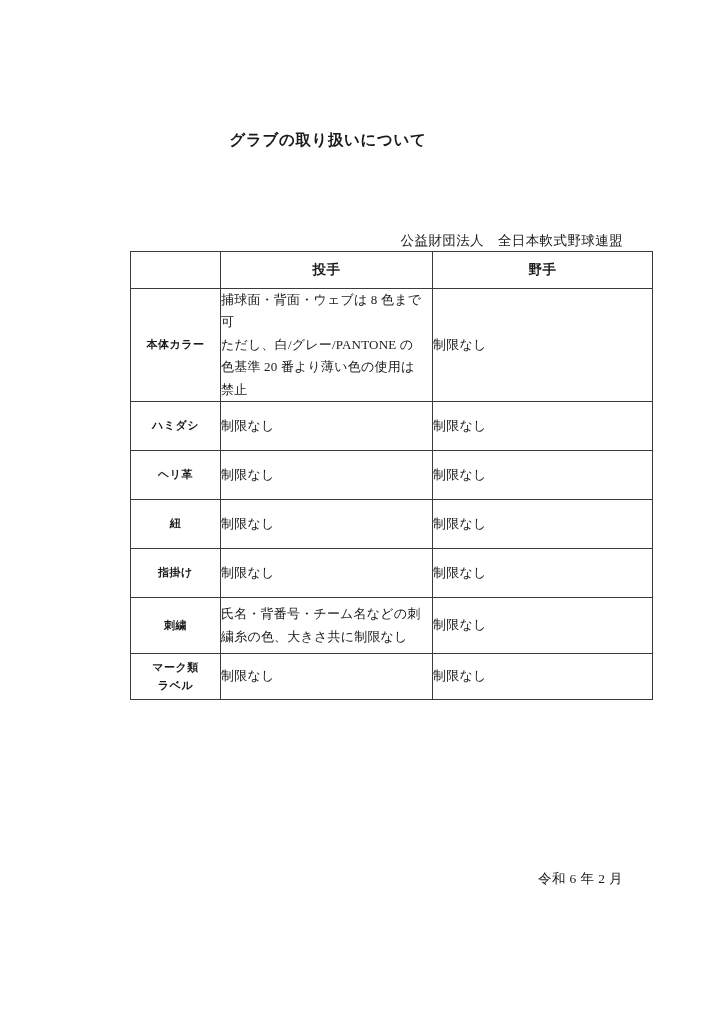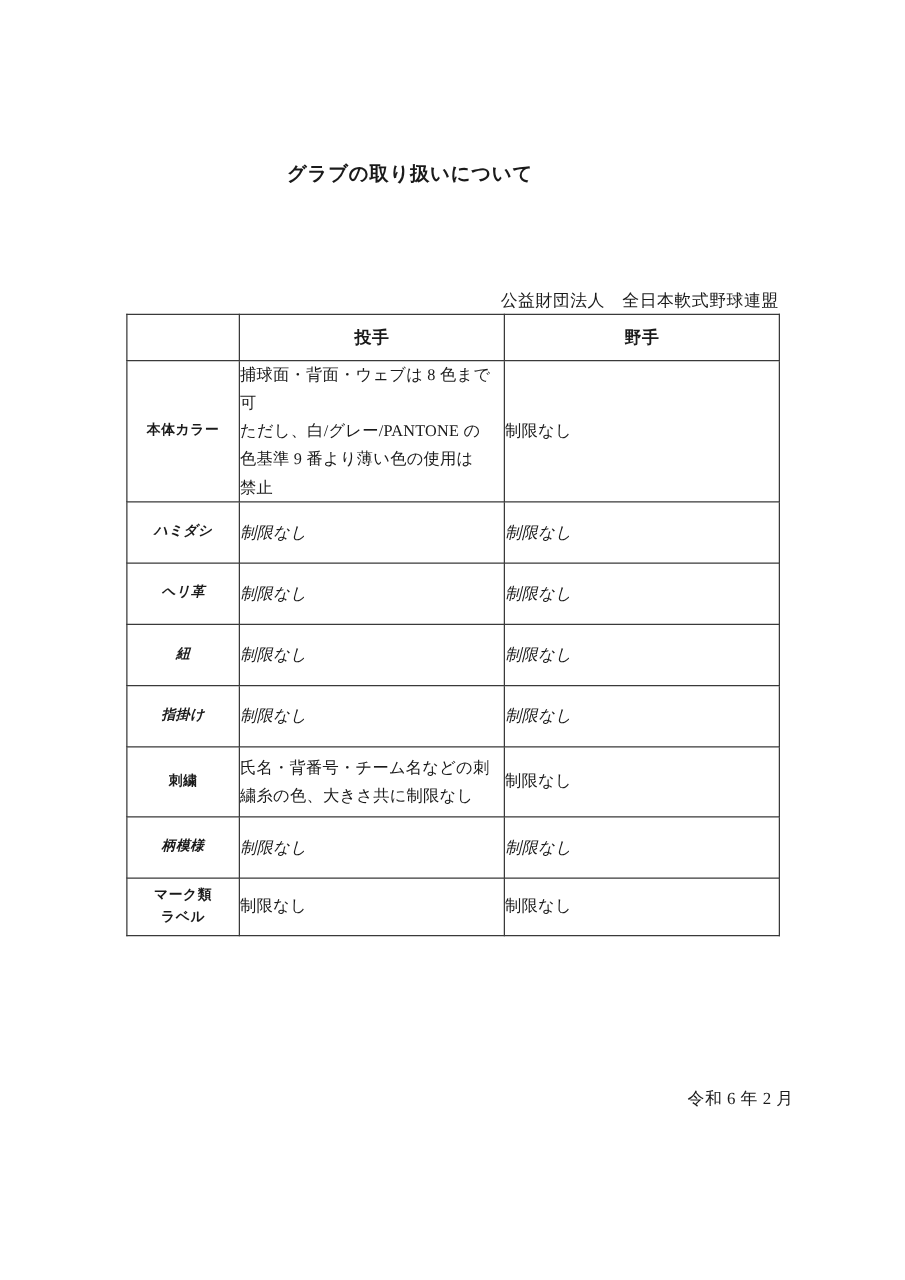--- a/index.html
+++ b/index.html
@@ -50,20 +50,21 @@
     position: absolute;
     top: 251px;
     left: 101px;
     width: 522px;
   }
 
   table.spec {
     border-collapse: collapse;
     width: 522px;
     table-layout: fixed;
+    margin-left: 29px;
   }
 
   table.spec col.c-label { width: 90px; }
   table.spec col.c-pitcher { width: 212px; }
   table.spec col.c-fielder { width: 220px; }
 
   table.spec th,
   table.spec td {
     border: 1px solid #3a3a3a;
     padding: 0;
@@ -92,28 +93,28 @@
     font-size: 13px;
     letter-spacing: 0.2px;
     line-height: 1.72;
     padding: 7px 7px 7px 8px;
   }
 
   .value-cell .ln { display: block; white-space: pre-wrap; }
   .label-cell .ln { display: block; }
 
   .row-tall td { height: 112px; }
-  .row-std td  { height: 48px; font-style: italic; }
+  .row-std td  { height: 48px; }
   .row-mid td  { height: 55px; }
   .row-last td { height: 45px; }
 
   .footer-date {
     position: absolute;
     top: 870px;
-    left: 12px;
+    left: 0;
     width: 623px;
     text-align: right;
     font-size: 13.5px;
     letter-spacing: 0.4px;
   }
 </style>
 </head>
 <body>
 
 <div class="page">
@@ -138,21 +139,21 @@
       </thead>
       <tbody id="spec-body">
           <tr class="row-tall">
             <td class="label-cell">
               <span class="ln">本体カラー</span>
             </td>
             <td class="value-cell">
               <span class="ln">捕球面・背面・ウェブは 8 色まで</span>
               <span class="ln">可</span>
               <span class="ln">ただし、白/グレー/PANTONE の</span>
-              <span class="ln">色基準 9 番より薄い色の使用は</span>
+              <span class="ln">色基準 20 番より薄い色の使用は</span>
               <span class="ln">禁止</span>
             </td>
             <td class="value-cell">
               <span class="ln">制限なし</span>
             </td>
           </tr>
           <tr class="row-std">
             <td class="label-cell">
               <span class="ln">ハミダシ</span>
             </td>
@@ -196,31 +197,20 @@
               <span class="ln">制限なし</span>
             </td>
           </tr>
           <tr class="row-mid">
             <td class="label-cell">
               <span class="ln">刺繍</span>
             </td>
             <td class="value-cell">
               <span class="ln">氏名・背番号・チーム名などの刺</span>
               <span class="ln">繍糸の色、大きさ共に制限なし</span>
-            </td>
-            <td class="value-cell">
-              <span class="ln">制限なし</span>
-            </td>
-          </tr>
-          <tr class="row-std">
-            <td class="label-cell">
-              <span class="ln">柄模様</span>
-            </td>
-            <td class="value-cell">
-              <span class="ln">制限なし</span>
             </td>
             <td class="value-cell">
               <span class="ln">制限なし</span>
             </td>
           </tr>
           <tr class="row-last">
             <td class="label-cell">
               <span class="ln">マーク類</span>
               <span class="ln">ラベル</span>
             </td>

